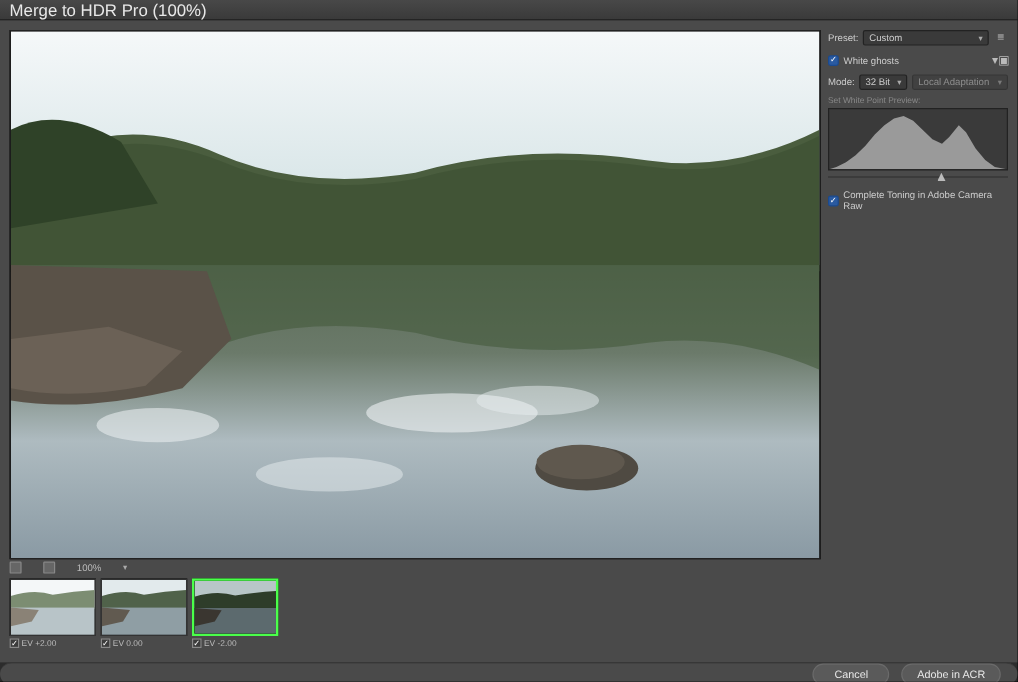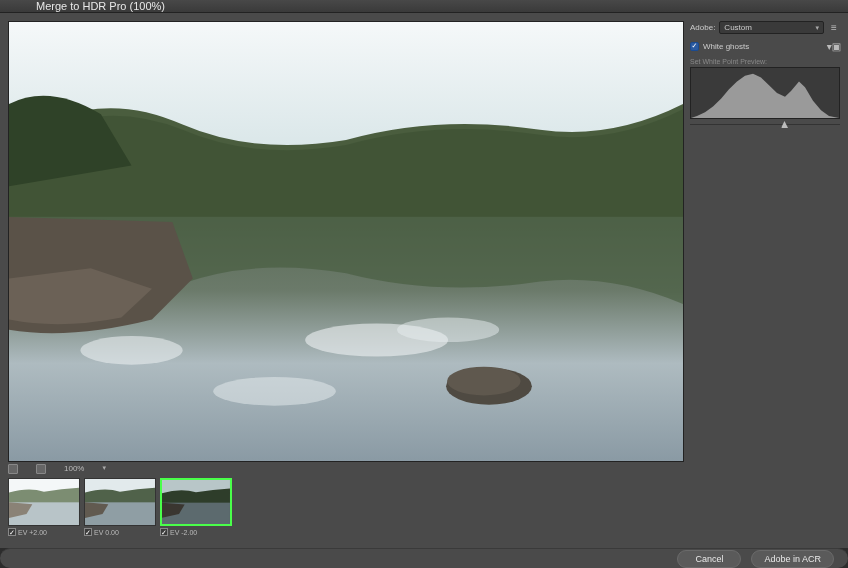--- a/index.html
+++ b/index.html
@@ -1,24 +1,24 @@
 <!DOCTYPE html>
 <html><head>
 <meta charset="utf-8">
 <style>
   * { box-sizing: border-box; margin: 0; padding: 0; }
   body { width: 848px; height: 568px; background: #2c2c2c; font-family: -apple-system, Arial, sans-serif; font-size: 9px; color: #d0d0d0; overflow: hidden; }
   .dialog { width: 100%; height: 100%; display: flex; flex-direction: column; }
   .titlebar { height: 20px; background: linear-gradient(#484848,#3a3a3a); display: flex; align-items: center; padding: 0 8px; border-bottom: 1px solid #222; }
-  .titlebar-text { color: #e8e8e8; font-size: 11px; margin-left: 28px; }
+  .titlebar-text { color: #e8e8e8; font-size: 14px; }
   .body-area { flex: 1; display: flex; background: #4a4a4a; padding: 8px; gap: 6px; }
   .left-pane { flex: 1; display: flex; flex-direction: column; }
   .preview { flex: 1; background: #000; position: relative; border: 1px solid #222; overflow: hidden; }
   .preview-img { width: 100%; height: 100%; }
-  .preview-toolbar { height: 14px; display: flex; align-items: flex-start; gap: 18px; padding: 2px 0; color: #bbb; font-size: 8px; }
+  .preview-toolbar { height: 14px; display: flex; align-items: center; gap: 18px; padding: 2px 0; color: #bbb; font-size: 8px; }
   .pt-icon { width: 10px; height: 10px; background: #666; border: 1px solid #888; border-radius: 1px; }
   .thumbs { height: 62px; display: flex; gap: 4px; margin-top: 2px; }
   .thumb { width: 72px; display: flex; flex-direction: column; }
   .thumb-img { height: 48px; background: #000; border: 1px solid #333; position: relative; overflow: hidden; }
   .thumb.active .thumb-img { border: 2px solid #4aff4a; }
   .thumb-cap { height: 12px; display: flex; align-items: center; gap: 2px; font-size: 7px; color: #bbb; }
   .chk { width: 8px; height: 8px; background: #3b3b3b; border: 1px solid #888; display: inline-flex; align-items: center; justify-content: center; color: #fff; font-size: 7px; line-height: 1; }
   .chk::after { content: "✓"; }
   .right-pane { width: 150px; display: flex; flex-direction: column; gap: 6px; }
   .row { display: flex; align-items: center; gap: 4px; }
@@ -121,48 +121,63 @@
           <div class="thumb-cap">
               <span class="chk"></span>
               <span>EV -2.00</span>
             </div>
         </div>
       </div>
     </div>
 
     <div class="right-pane">
       <div class="row">
-        <span class="label">Adobe:</span>
+        <span class="label">Preset:</span>
         <div class="dropdown">
           <span>Custom</span>
           <span class="chev">▾</span>
         </div>
         <span class="menu-icon">≡</span>
       </div>
 
       <div class="row">
         <span class="small-chk"></span>
         <span class="label">White ghosts</span>
         <span class="spacer-flex"></span>
         <span class="menu-icon">▾▣</span>
       </div>
 
+      <div class="row">
+        <span class="label">Mode:</span>
+        <div class="dropdown" style="flex:0 0 40px">
+          <span>32 Bit</span>
+          <span class="chev">▾</span>
+        </div>
+        <div class="dropdown" style="opacity:.5">
+          <span>Local Adaptation</span>
+          <span class="chev">▾</span>
+        </div>
+      </div>
 
       <div class="histogram-wrap">
         <span class="hist-label">Set White Point Preview:</span>
         <div class="histogram">
           <svg class="hist-svg" viewBox="0 0 148 52" preserveAspectRatio="none">
             <path d="M0,52 L6,50 L14,46 L22,40 L30,32 L38,22 L46,14 L54,8 L62,6 L70,10 L78,18 L86,26 L94,30 L100,24 L108,14 L114,20 L122,34 L130,44 L138,50 L148,52 Z" fill="#9a9a9a"></path>
           </svg>
         </div>
         <div class="wp-slider">
           <div class="wp-handle" style="left:63%"></div>
         </div>
       </div>
 
+      <div class="row">
+        <span class="small-chk"></span>
+        <span class="label">Complete Toning in Adobe Camera Raw</span>
+      </div>
     </div>
   </div>
 
   <div class="footer">
     <div class="btn">
         <span>Cancel</span>
       </div>
     <div class="btn">
         <span>Adobe in ACR</span>
       </div>

